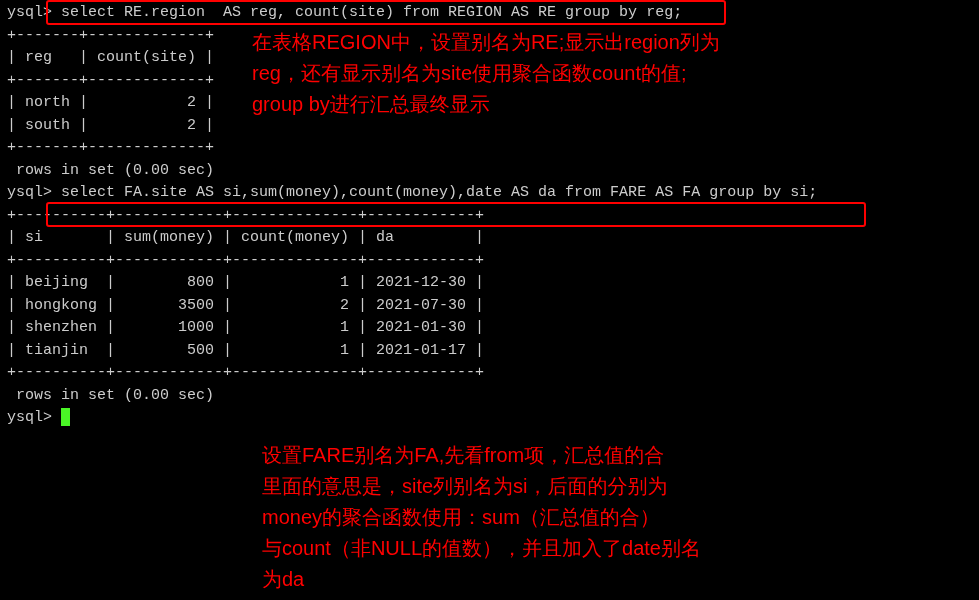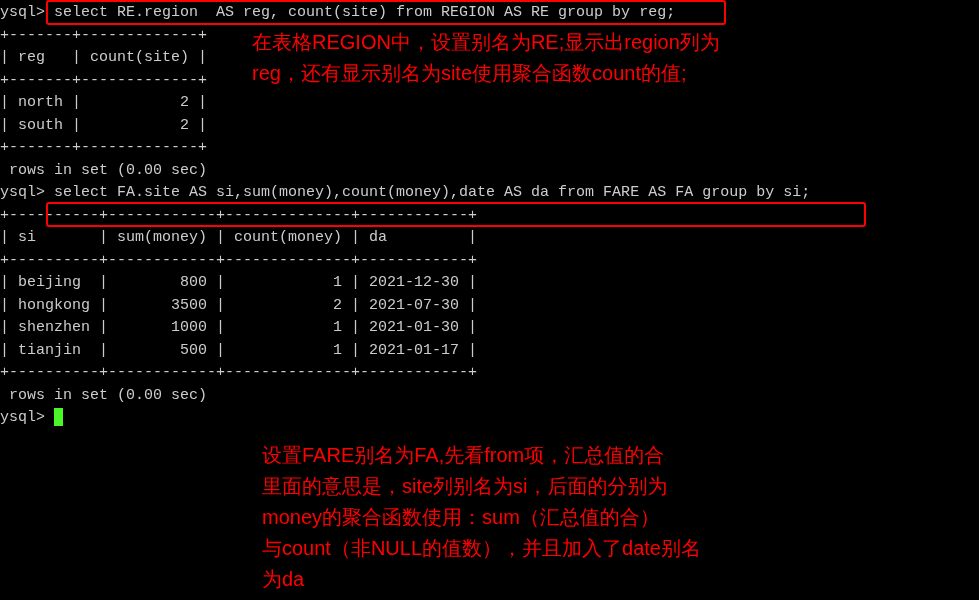--- a/index.html
+++ b/index.html
@@ -31,21 +31,21 @@
   }
   .annotation {
     position: absolute;
     color: #ff0000;
     font-family: "Microsoft YaHei", "SimHei", sans-serif;
     font-size: 20px;
     line-height: 1.55;
     font-weight: 400;
   }
   .term {
-    padding-left: 0px;
+    padding-left: 7px;
   }
 </style>
 </head>
 <body>
 
 <div class="term">
 
 <div class="line"><span>ysql&gt;</span> <span>select RE.region  AS reg, count(site) from REGION AS RE group by reg;</span></div>
 <div class="line">+-------+-------------+</div>
 <div class="line">| reg   | count(site) |</div>
@@ -71,20 +71,21 @@
 <div class="line"><span>ysql&gt;</span> <span class="cursor"></span></div>
 
 </div>
 
 <div class="highlight-box" style="left:46px; top:0px; width:680px; height:25px;"></div>
 <div class="highlight-box" style="left:46px; top:202px; width:820px; height:25px;"></div>
 
 <div class="annotation" style="left:252px; top:27px;">
   <div>在表格REGION中，设置别名为RE;显示出region列为</div>
   <div>reg，还有显示别名为site使用聚合函数count的值;</div>
+  <div>group by进行汇总最终显示</div>
 </div>
 
 <div class="annotation" style="left:262px; top:440px;">
   <div>设置FARE别名为FA,先看from项，汇总值的合</div>
   <div>里面的意思是，site列别名为si，后面的分别为</div>
   <div>money的聚合函数使用：sum（汇总值的合）</div>
   <div>与count（非NULL的值数），并且加入了date别名</div>
   <div>为da</div>
 </div>
 

